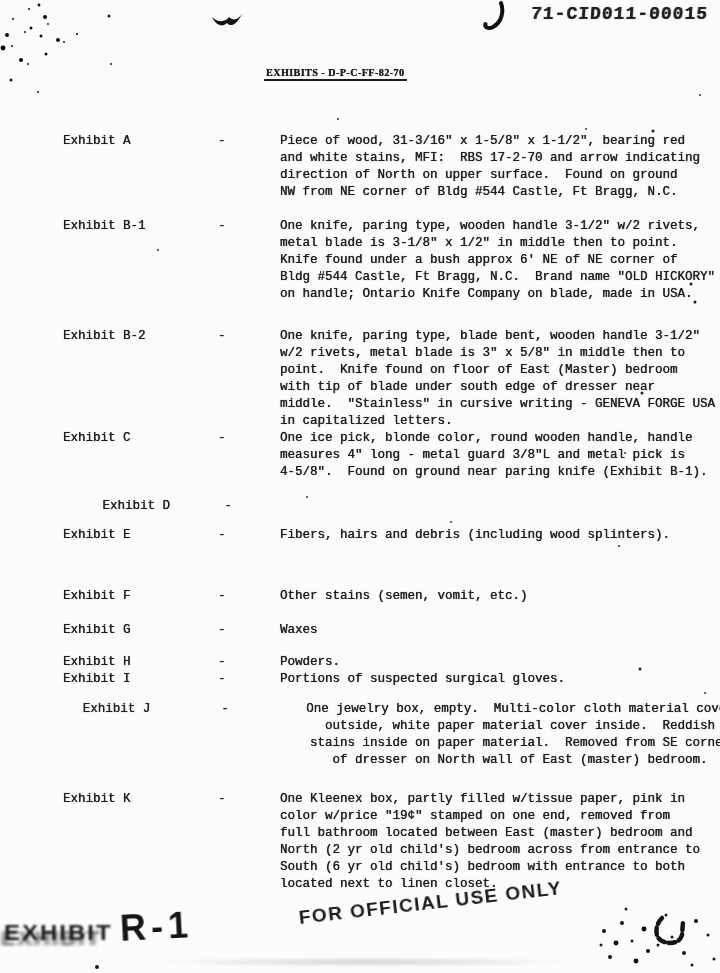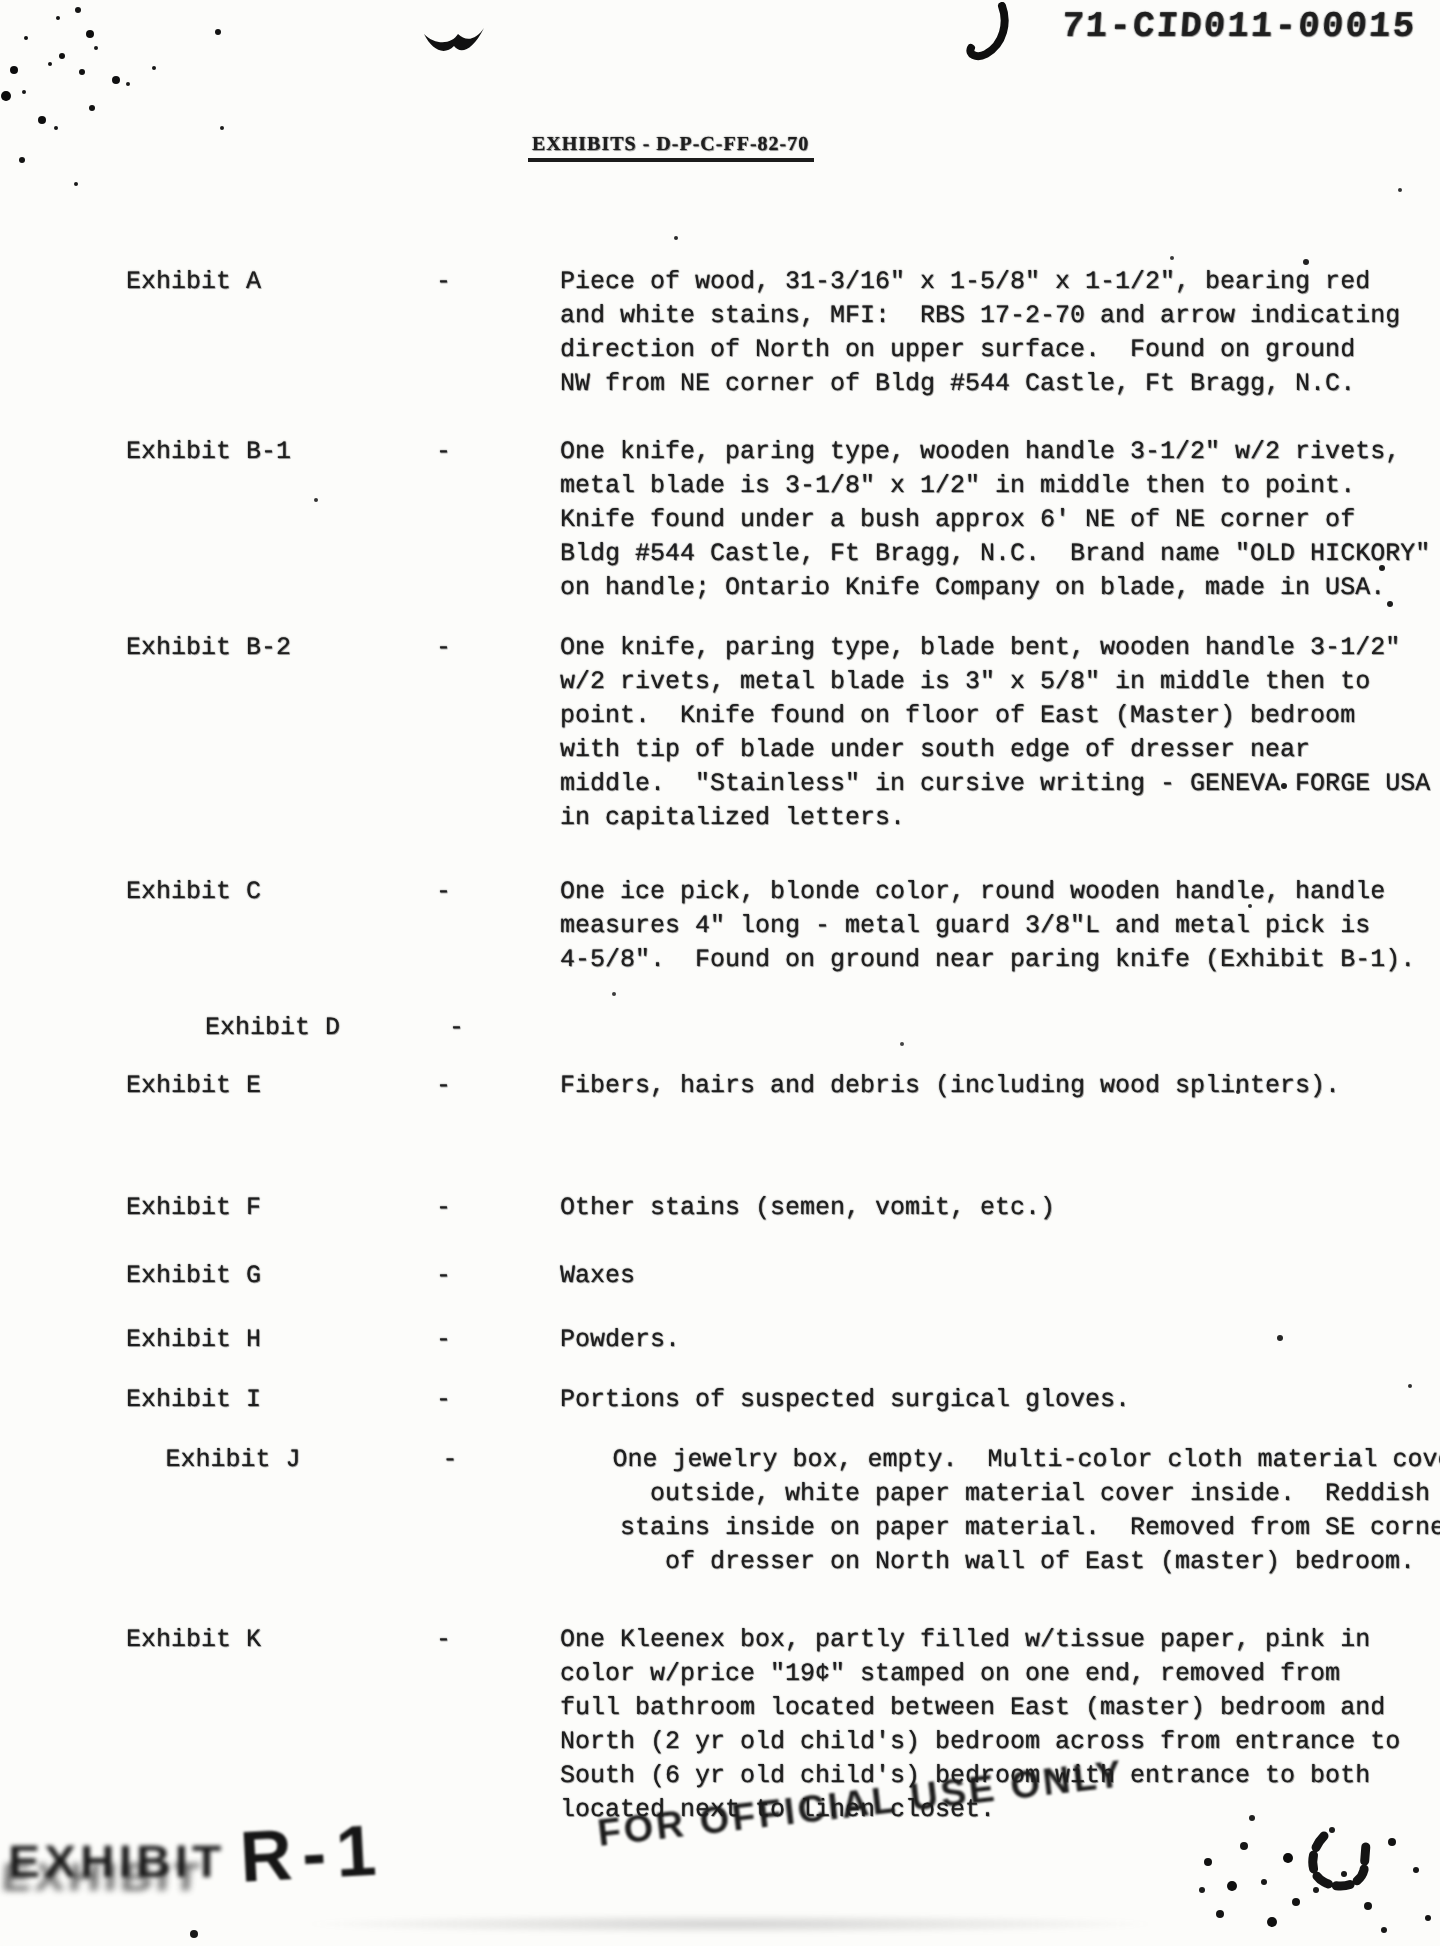--- a/index.html
+++ b/index.html
@@ -21,28 +21,28 @@
     position:absolute;top:67px;left:264px;
     font-size:10px;font-weight:bold;letter-spacing:0.5px;
     border-bottom:2.5px solid #1c1c1c;padding:0 2px 1px 2px;
     filter:blur(0.35px);
     font-family:Liberation Serif, serif;
   }
 
   .exhibits{position:absolute;top:133px;left:63px;width:610px;}
   .exhibit-row{display:flex;align-items:flex-start;gap:48px;}
   .exhibit-row:nth-child(1){margin-bottom:17px;}
-  .exhibit-row:nth-child(2){margin-bottom:13px;}
-  .exhibit-row:nth-child(3){margin-bottom:20px;}
+  .exhibit-row:nth-child(2){margin-bottom:25px;}
+  .exhibit-row:nth-child(3){margin-bottom:0;}
   .exhibit-row:nth-child(4){margin-bottom:17px;}
   .exhibit-row:nth-child(5){margin-bottom:12px;text-align:right;}
   .exhibit-row:nth-child(6){margin-bottom:15px;}
   .exhibit-row:nth-child(7){margin-bottom:17px;margin-top:44px;}
   .exhibit-row:nth-child(8){margin-bottom:15px;}
-  .exhibit-row:nth-child(9){margin-bottom:13px;}
+  .exhibit-row:nth-child(9){}
   .exhibit-row:nth-child(10){margin-bottom:13px;}
   .exhibit-row:nth-child(11){margin-bottom:22px;text-align:center;}
   .exhibit-label{flex:none;width:107px;font-size:12.5px;line-height:17px;}
   .exhibit-dash{flex:none;width:14px;font-size:12.5px;line-height:17px;}
   .exhibit-desc{flex:none;width:480px;font-size:12.5px;line-height:17px;white-space:pre-wrap;}
 
   .stamp-exhibit{position:absolute;left:4px;top:910px;width:210px;height:55px;}
   .stamp-exhibit .word{
     position:absolute;left:0;top:8px;
     font-family:"Liberation Sans","DejaVu Sans",sans-serif;

